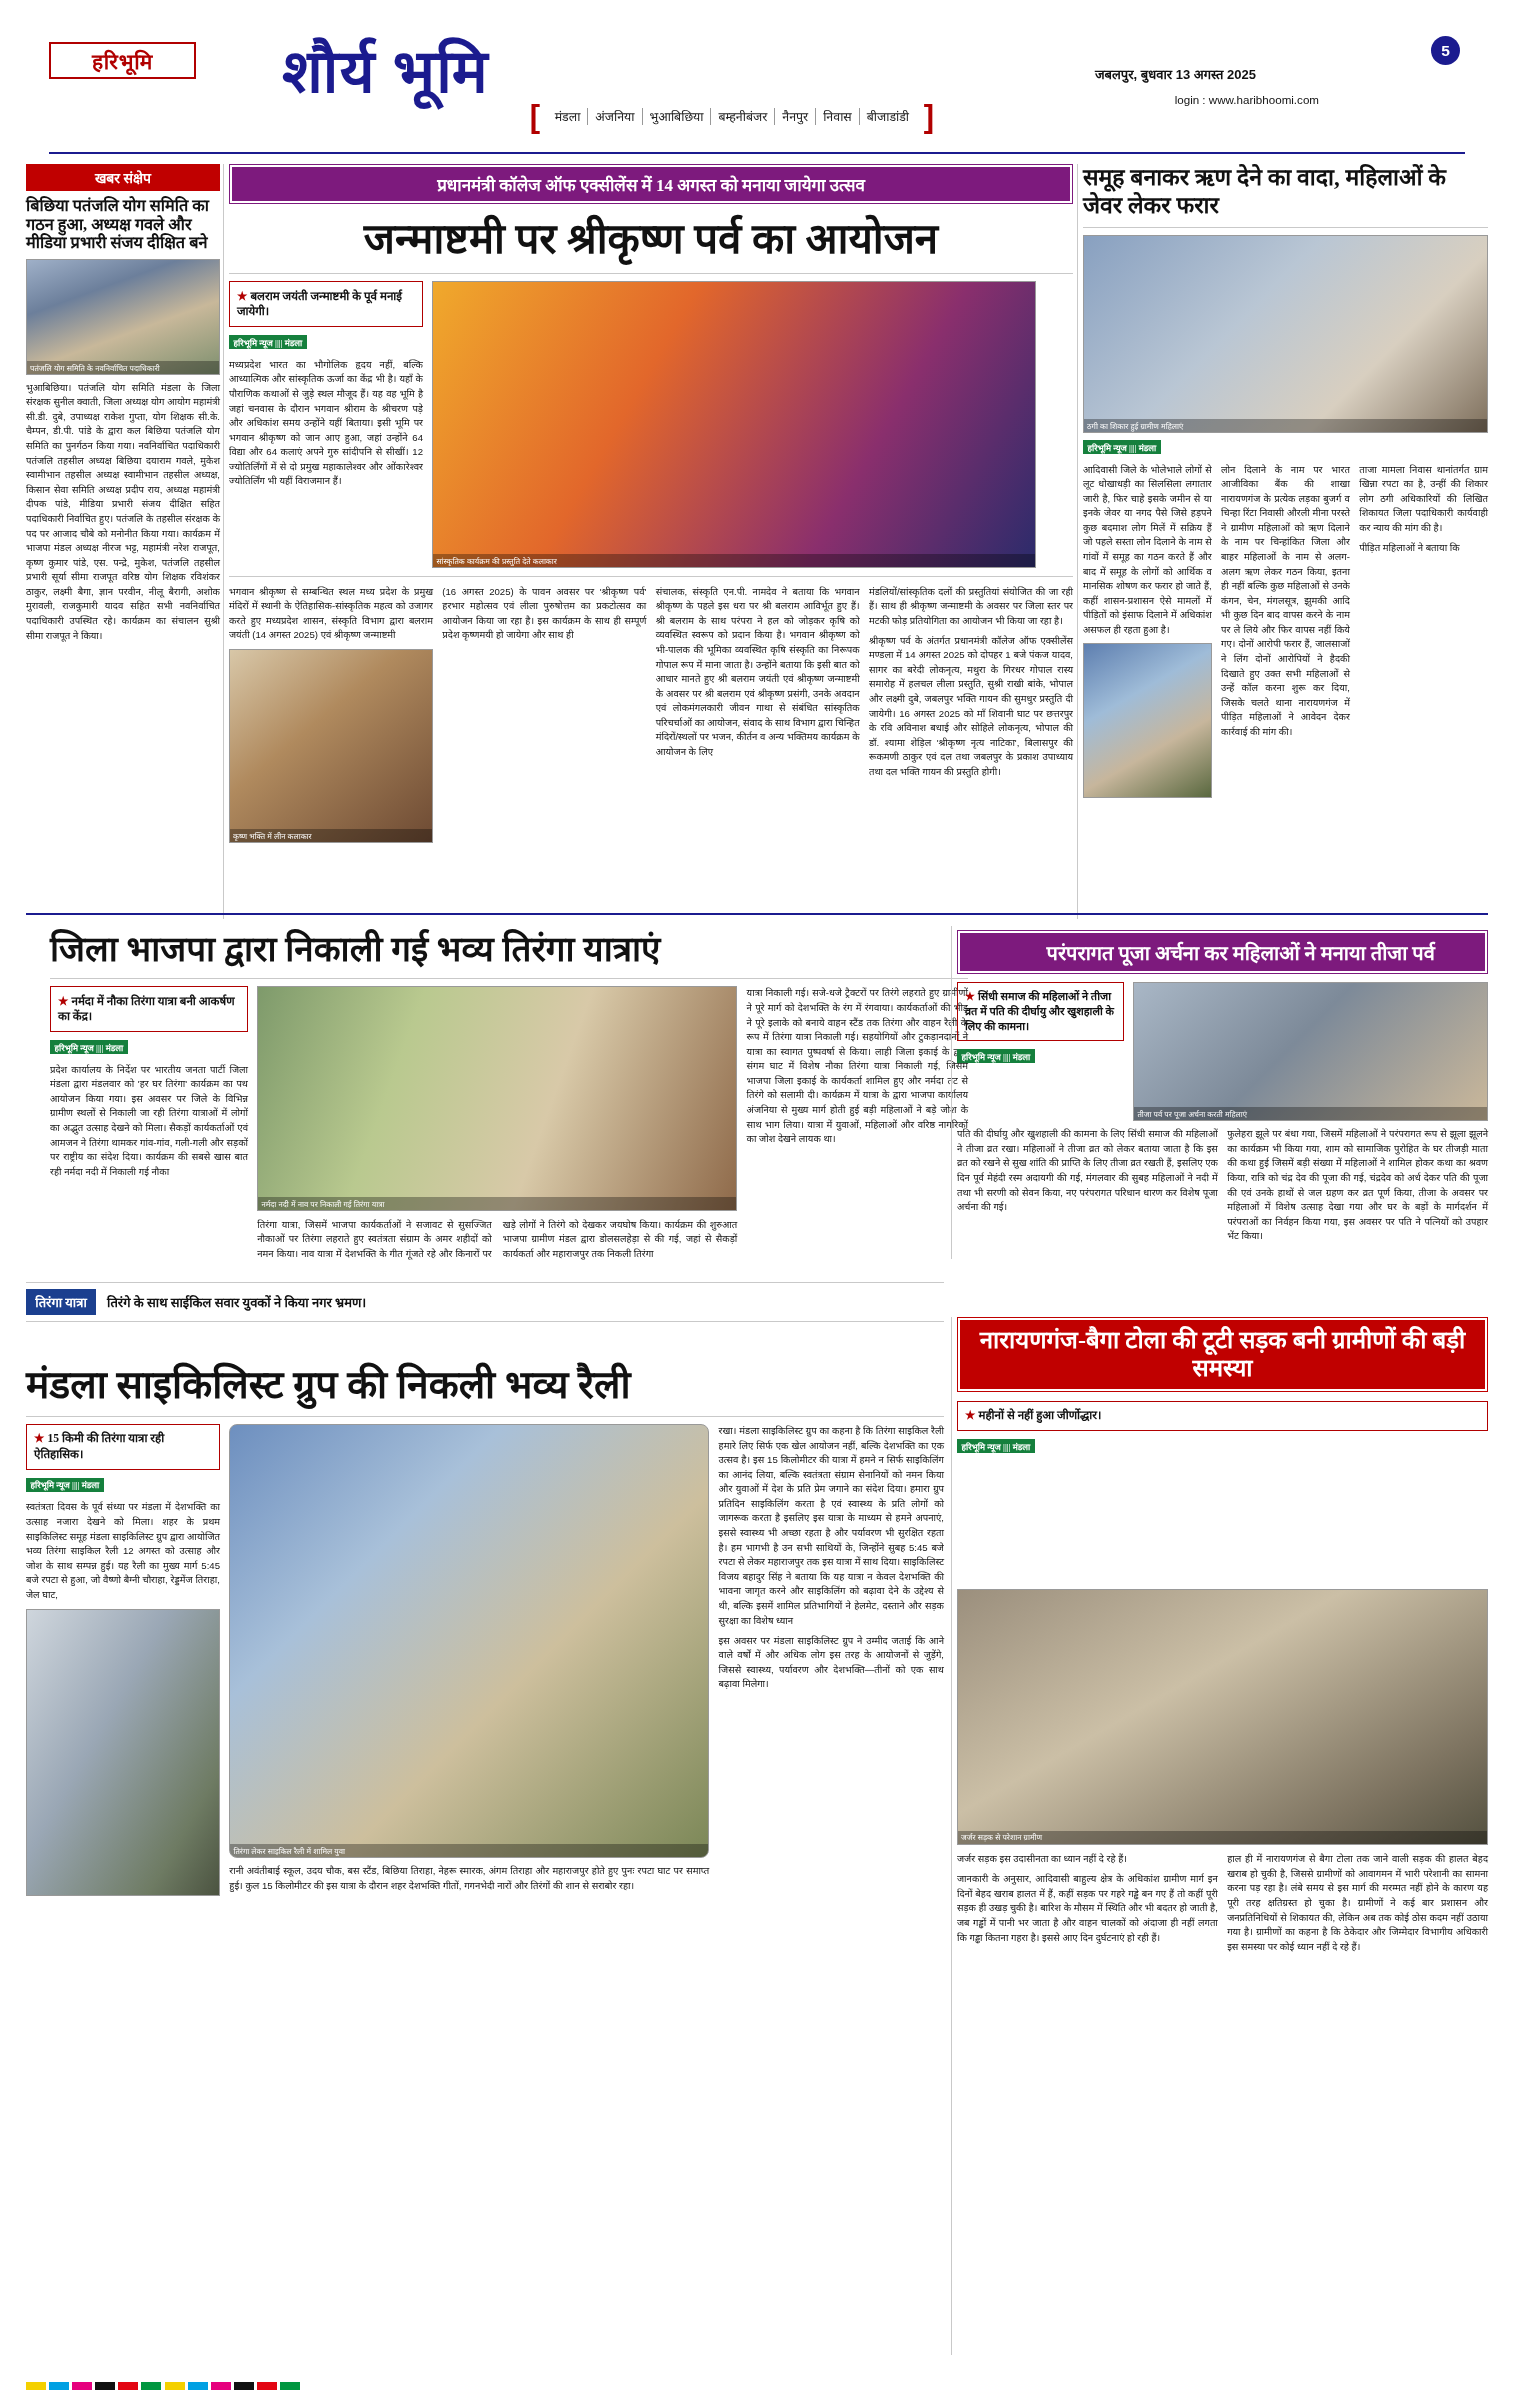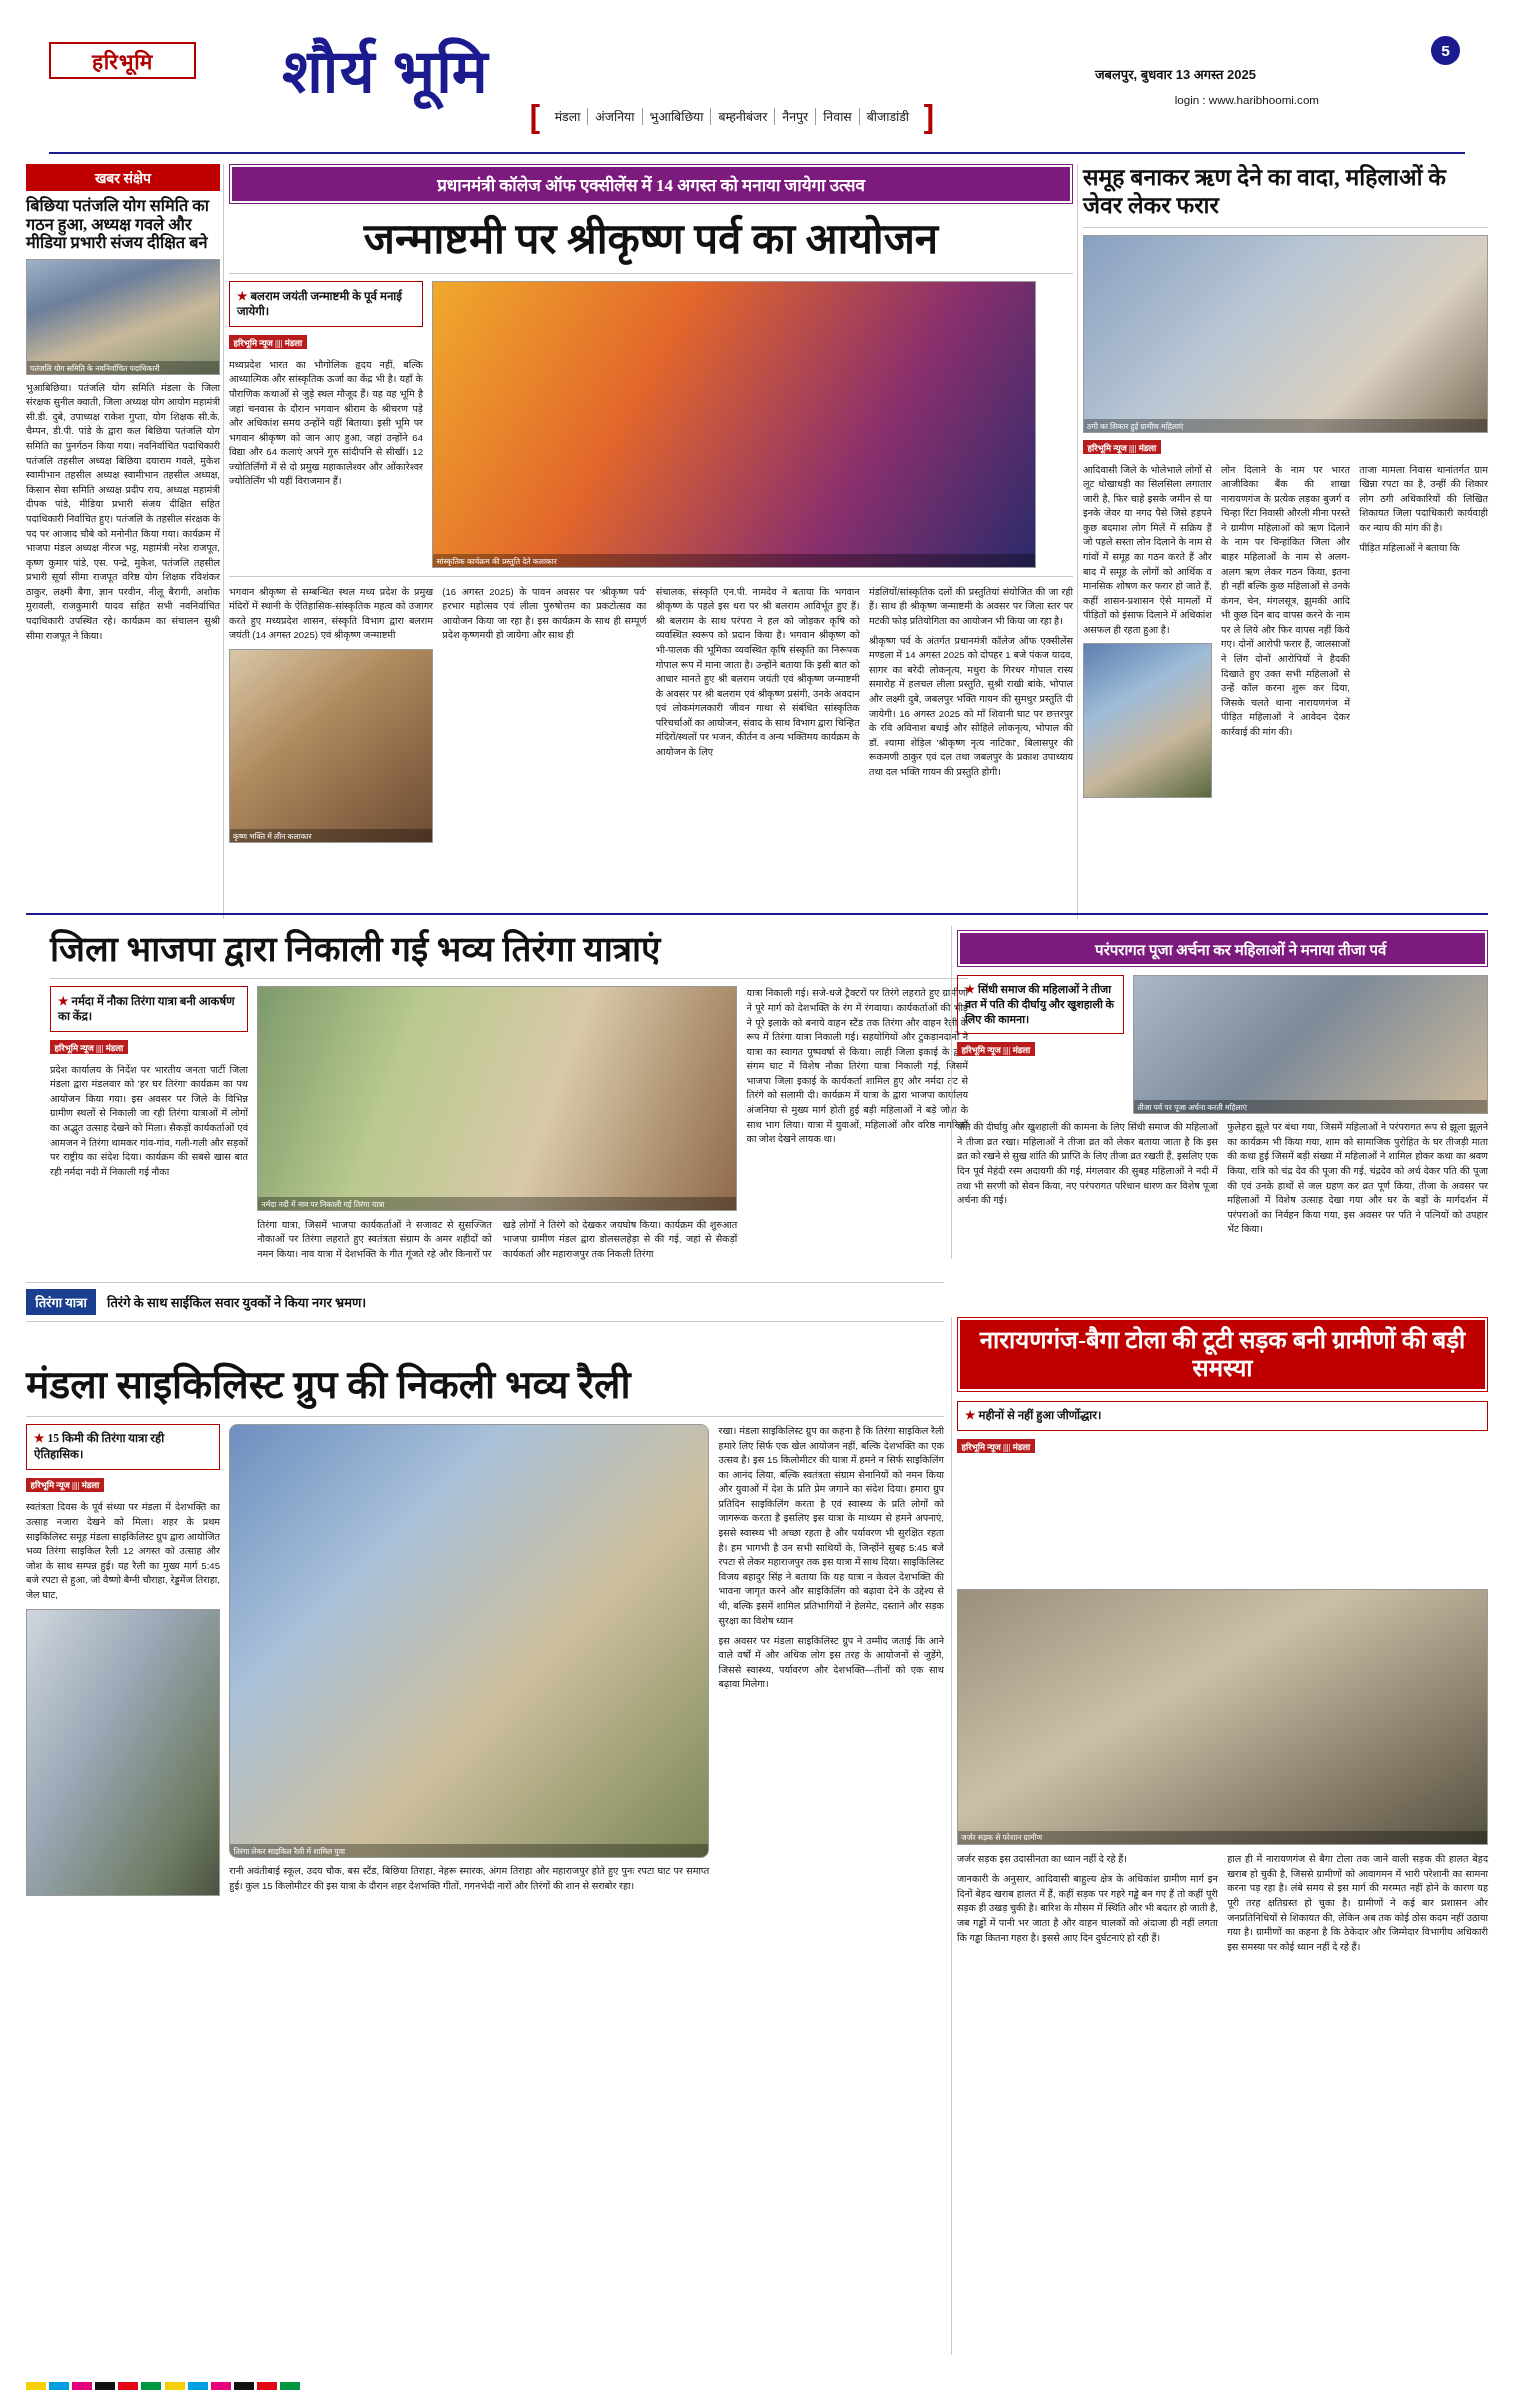--- a/index.html
+++ b/index.html
@@ -74,21 +74,21 @@
     font-family:"Liberation Serif", serif;
     font-weight:bold; color:#111; text-align:center;
     line-height:1.15;
   }
   .col-text {
     font-size:9.6px; line-height:1.52; text-align:justify; color:#151515;
     font-family:"Liberation Sans", sans-serif;
   }
   .col-text p { margin:0 0 5.4px 0; }
   .byline {
-    display:inline-block; background:#b91c1c; color:#fff;
+    display:inline-block; background:#15803d; color:#fff;
     font-size:8.5px; font-weight:bold; padding:1.5px 4.6px; margin-bottom:3.9px;
     font-family:"Liberation Serif", serif;
   }
   .bullet-box {
     border:0.8px solid #b10000; padding:6.2px 7px; font-size:11.6px;
     font-weight:bold; line-height:1.35; color:#111;
     font-family:"Liberation Serif", serif;
   }
   .bullet-box .star { color:#b10000; margin-right:3.1px; }
   .vrule { background:#c9c9c9; width:0.8px; }
@@ -300,21 +300,21 @@
           <p>यात्रा निकाली गई। सजे-धजे ट्रैक्टरों पर तिरंगे लहराते हुए ग्रामीणों ने पूरे मार्ग को देशभक्ति के रंग में रंगवाया। कार्यकर्ताओं की भीड़ ने पूरे इलाके को बनाये वाहन स्टैंड तक तिरंगा और वाहन रैली के रूप में तिरंगा यात्रा निकाली गई। सहयोगियों और टुकड़ानदानों ने यात्रा का स्वागत पुष्पवर्षा से किया। लाही जिला इकाई के द्वारा संगम घाट में विशेष नौका तिरंगा यात्रा निकाली गई, जिसमें भाजपा जिला इकाई के कार्यकर्ता शामिल हुए और नर्मदा तट से तिरंगे को सलामी दी। कार्यक्रम में यात्रा के द्वारा भाजपा कार्यालय अंजनिया से मुख्य मार्ग होती हुई बड़ी महिलाओं ने बड़े जोश के साथ भाग लिया। यात्रा में युवाओं, महिलाओं और वरिष्ठ नागरिकों का जोश देखने लायक था।</p>
         </div>
       </div>
     </div>
   </div>
 
   <div class="vrule" style="position:absolute;left:951px;top:926px;height:333px;"></div>
 
   <div class="sec2b">
     <div style="border:1.5px solid #7d1a7d;padding:2.3px;">
-      <div class="hdr-band" style="font-size:15px;padding-left:41px;">परंपरागत पूजा अर्चना कर महिलाओं ने मनाया तीजा पर्व</div>
+      <div class="hdr-band" style="font-size:20px;padding-left:41px;">परंपरागत पूजा अर्चना कर महिलाओं ने मनाया तीजा पर्व</div>
     </div>
     <div class="colwrap" style="margin-top:7.7px;">
       <div class="c" style="flex:0 0 167px;">
         <div class="bullet-box" style="font-size:11px;">
           <span class="star">★</span><span>सिंधी समाज की महिलाओं ने तीजा व्रत में पति की दीर्घायु और खुशहाली के लिए की कामना।</span>
         </div>
         <div style="margin-top:7.7px;">
           <span class="byline">हरिभूमि न्यूज |||| मंडला</span>
         </div>
       </div>

